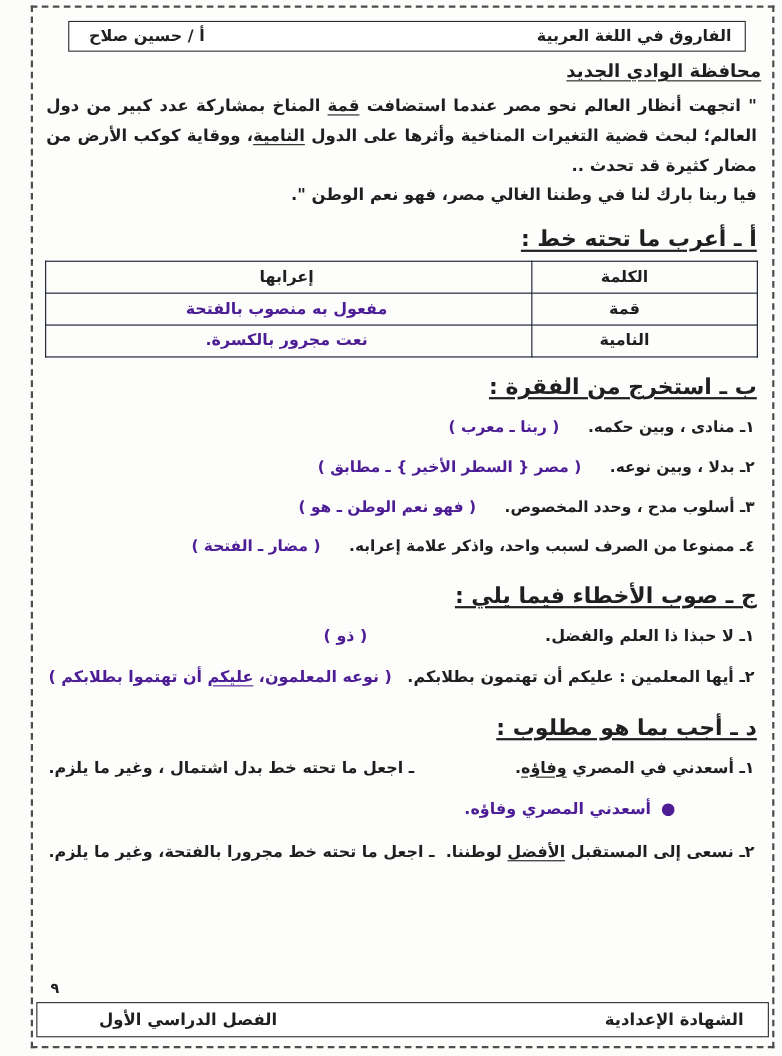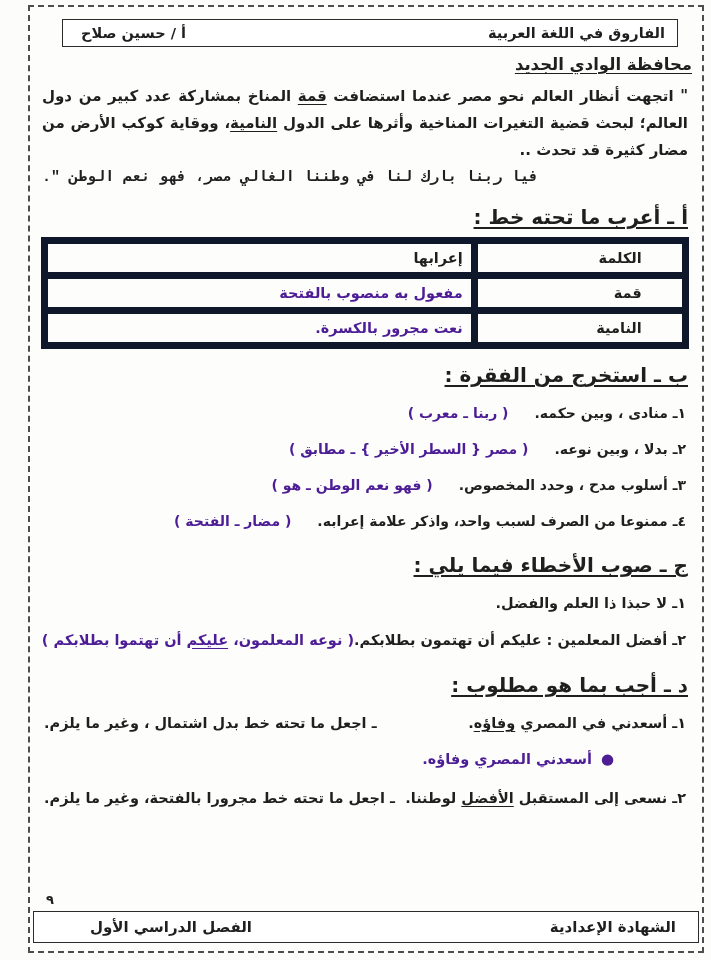--- a/index.html
+++ b/index.html
@@ -32,34 +32,34 @@
     text-align:right;font-size:16.5px;font-weight:bold;
     text-decoration:underline;text-underline-offset:3px;
     margin:8px 0 9px;
   }
   .para{
     font-size:15px;font-weight:bold;line-height:27px;
     text-align:justify;margin:0 4px;
   }
   .para-last{
     font-size:15px;font-weight:bold;line-height:27px;
-    text-align:left;margin:0 4px 6px;font-family:Liberation Mono, monospace;
+    text-align:right;margin:0 4px 6px;
   }
   .sec-head{
     font-size:20px;font-weight:bold;
     text-decoration:underline;text-underline-offset:3px;
     margin:14px 4px 8px;
   }
   table.parse{
     width:99%;border-collapse:collapse;margin:4px auto 2px;
     font-size:14.5px;font-weight:bold;
   }
   table.parse td,table.parse th{
-    border:7px solid #0f172a;height:26px;padding:1px 8px 1px 4px;
-    text-align:right;vertical-align:middle;
+    border:1px solid #0f172a;height:26px;padding:1px 8px 1px 4px;
+    text-align:center;vertical-align:middle;
   }
   table.parse .col-word{width:160px;padding-left:4px;padding-right:40px;}
   .red{color:#4c1d95;}
   .u{text-decoration:underline;text-underline-offset:3px;}
   .b-item{
     font-size:14px;font-weight:bold;line-height:36px;margin:0 6px;
     white-space:nowrap;
   }
   .b-item .answer{margin-right:26px;}
   .c-row,.d-row{
@@ -125,23 +125,24 @@
 
     <div class="b-item"><span>١ـ منادى ، وبين حكمه.</span><span class="red answer">( ربنا ـ معرب )</span></div>
     <div class="b-item"><span>٢ـ بدلا ، وبين نوعه.</span><span class="red answer">( مصر { السطر الأخير } ـ مطابق )</span></div>
     <div class="b-item"><span>٣ـ أسلوب مدح ، وحدد المخصوص.</span><span class="red answer">( فهو نعم الوطن ـ هو )</span></div>
     <div class="b-item"><span>٤ـ ممنوعا من الصرف لسبب واحد، واذكر علامة إعرابه.</span><span class="red answer">( مضار ـ الفتحة )</span></div>
 
     <div class="sec-head">ج ـ صوب الأخطاء فيما يلي :</div>
 
     <div class="c-row">
       <span class="c-q">١ـ لا حبذا ذا العلم والفضل.</span>
+      <span class="c-a red">( ذو )</span>
     </div>
     <div class="c-row">
-      <span class="c-q">٢ـ أفضل المعلمين : عليكم أن تهتمون بطلابكم.</span>
+      <span class="c-q">٢ـ أيها المعلمين : عليكم أن تهتمون بطلابكم.</span>
       <span class="c-a red"><span>( نوعه المعلمون، </span><span class="u">عليكم</span><span> أن تهتموا بطلابكم )</span></span>
     </div>
 
     <div class="sec-head">د ـ أجب بما هو مطلوب :</div>
 
     <div class="d-row">
       <span class="d-q"><span>١ـ أسعدني في المصري </span><span class="u">وفاؤه</span><span>.</span></span>
       <span class="d-inst">ـ اجعل ما تحته خط بدل اشتمال ، وغير ما يلزم.</span>
     </div>
     <div class="bullet-line red"><span class="bullet-dot">●</span><span>أسعدني المصري وفاؤه.</span></div>

